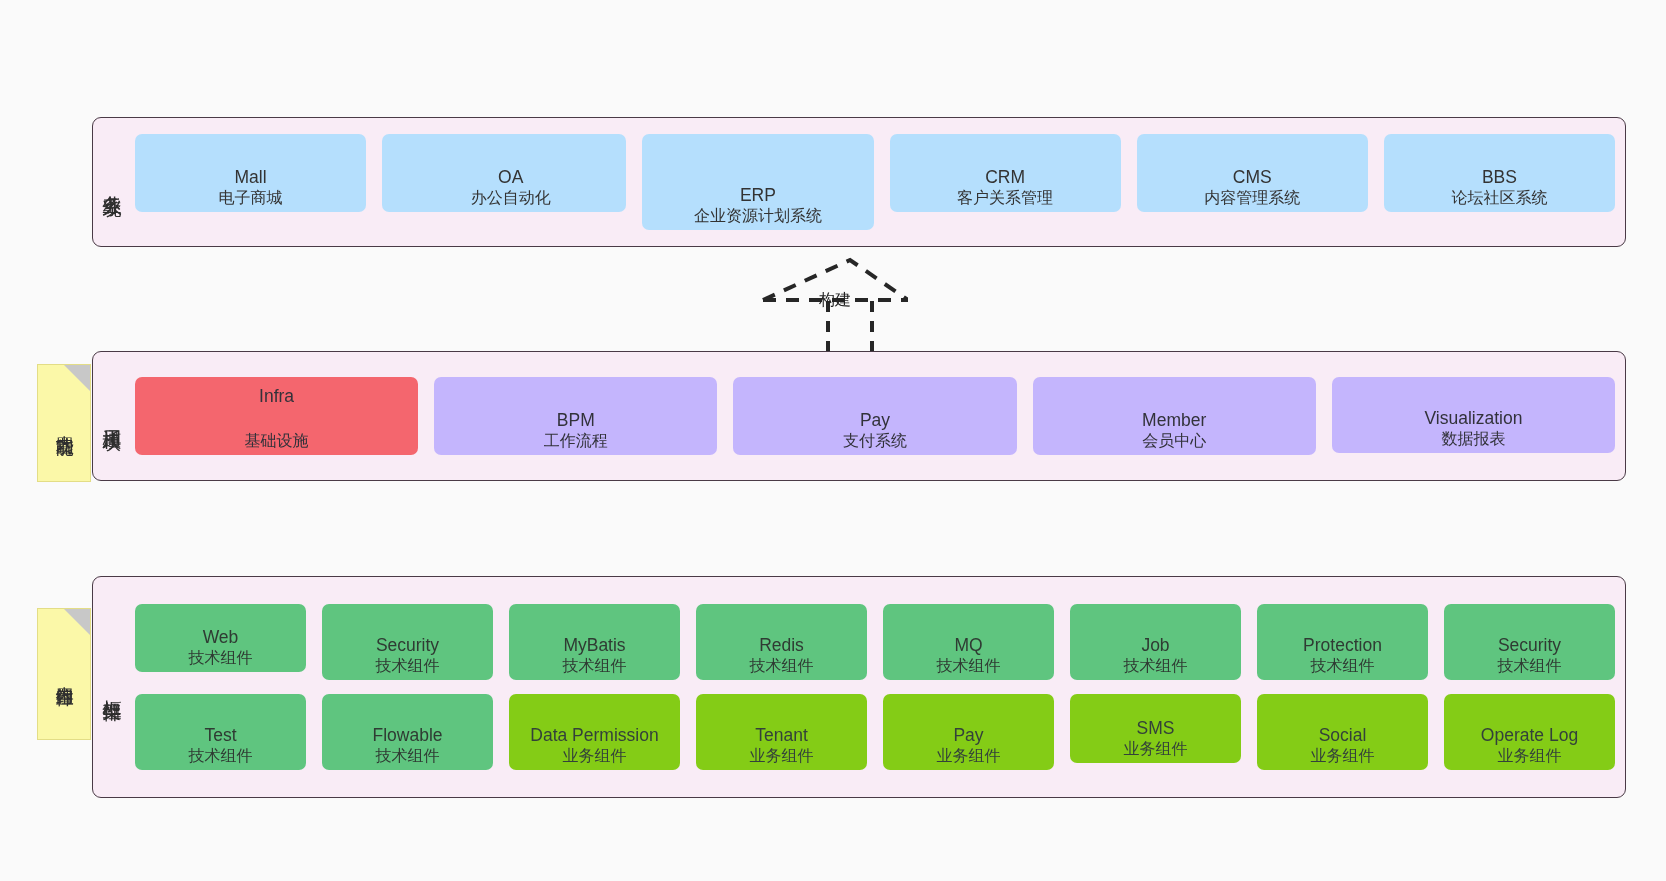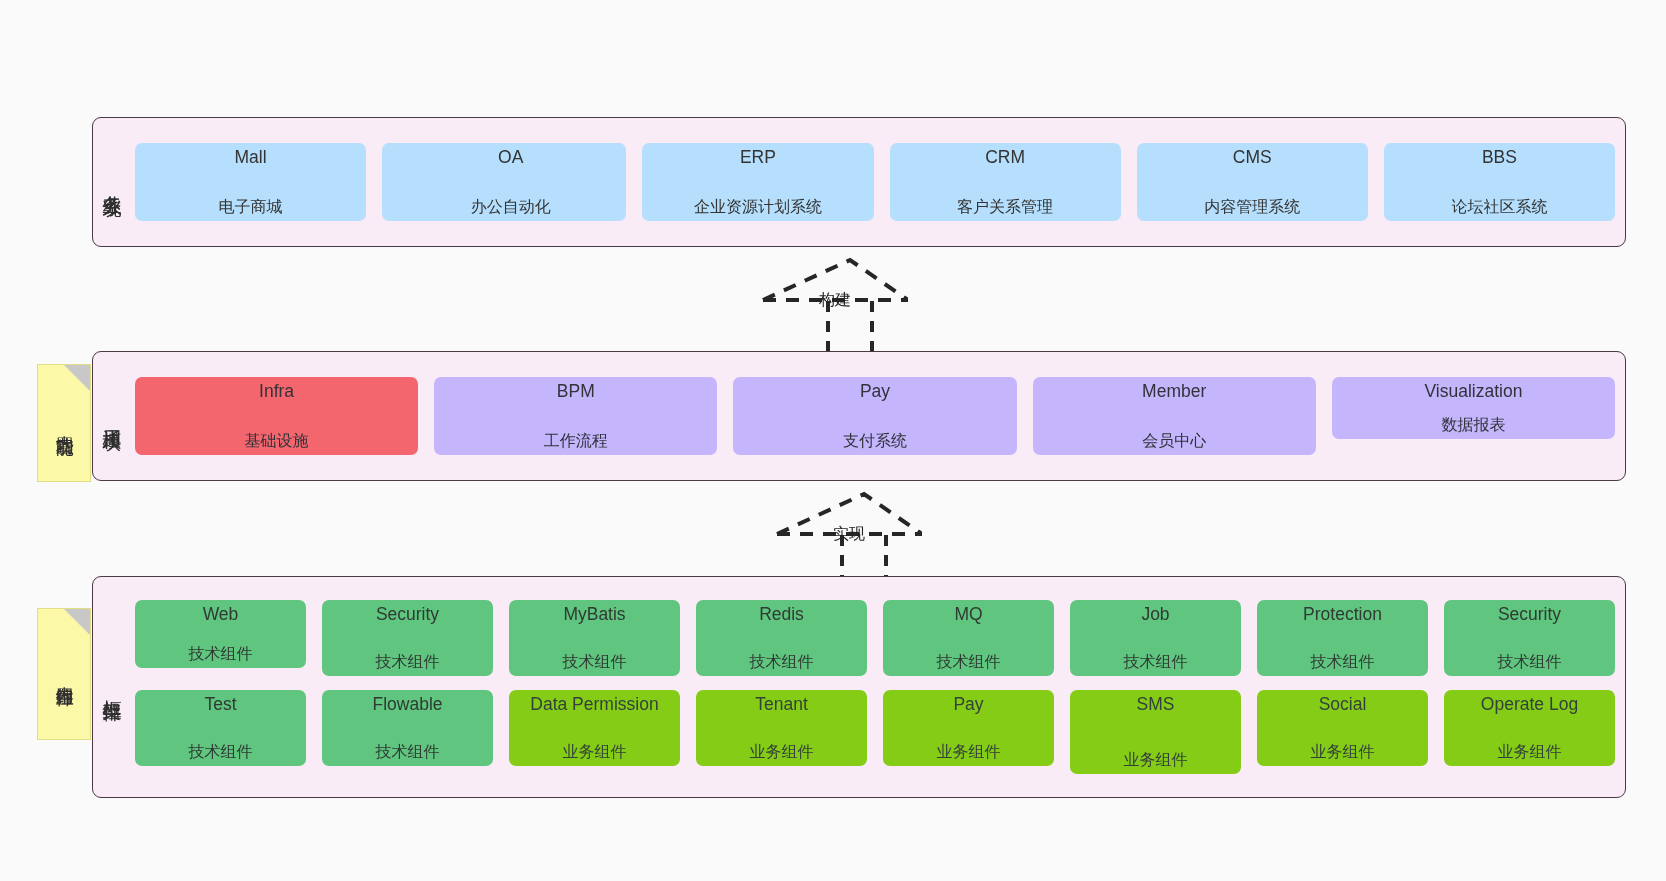--- a/index.html
+++ b/index.html
@@ -50,21 +50,21 @@
     display:flex;
     gap:16px;
     align-items:stretch;
   }
   .cell{
     flex:1 1 0;
     border-radius:7px;
     display:flex;
     flex-direction:column;
     align-items:center;
-    justify-content:space-between;
+    justify-content:flex-end;
     text-align:center;
     line-height:1.22;
     box-sizing:border-box;
     padding:4px 6px;
   }
   .cell .t1{font-size:17.5px;}
   .cell .t2{font-size:16px;}
 
   
   .c-blue{background:#b5dffd;color:#333;}
@@ -120,21 +120,21 @@
     <div class="layer-body">
       <div class="row" id="biz-row">
           <div class="cell c-blue" style="height: 78px;">
             <div class="t1">Mall</div>
             <div class="t2">电子商城</div>
           </div>
           <div class="cell c-blue" style="height: 78px; padding-left: 19px;">
             <div class="t1">OA</div>
             <div class="t2">办公自动化</div>
           </div>
-          <div class="cell c-blue" style="height: 78px;">
+          <div class="cell c-blue" style="height: 96px;">
             <div class="t1">ERP</div>
             <div class="t2">企业资源计划系统</div>
           </div>
           <div class="cell c-blue" style="height: 78px;">
             <div class="t1">CRM</div>
             <div class="t2">客户关系管理</div>
           </div>
           <div class="cell c-blue" style="height: 78px;">
             <div class="t1">CMS</div>
             <div class="t2">内容管理系统</div>
@@ -172,41 +172,32 @@
             <div class="t2">工作流程</div>
           </div>
           <div class="cell c-pink" style="height: 78px;">
             <div class="t1">Pay</div>
             <div class="t2">支付系统</div>
           </div>
           <div class="cell c-pink" style="height: 78px;">
             <div class="t1">Member</div>
             <div class="t2">会员中心</div>
           </div>
-          <div class="cell c-pink" style="height: 62px;">
+          <div class="cell c-pink" style="height: 76px;">
             <div class="t1">Visualization</div>
             <div class="t2">数据报表</div>
           </div>
         </div>
     </div>
   </div>
   <div class="note" style="left:37px;top:364px;width:54px;height:118px;">
     <span class="fold"></span>
     <span>内置功能</span>
   </div>
 
-  <div class="arrow" style="left:772px;top:490px;width:150px;height:96px;">
-    <svg width="150" height="96" viewBox="0 0 150 96">
-      <line x1="70" y1="96" x2="70" y2="44" stroke="#262626" stroke-width="4" stroke-dasharray="11,9" fill="none"></line>
-      <line x1="114" y1="96" x2="114" y2="44" stroke="#262626" stroke-width="4" stroke-dasharray="11,9" fill="none"></line>
-      <path d="M 5 44 L 92 4 L 150 44" stroke="#262626" stroke-width="4" stroke-dasharray="13,10" fill="none" stroke-linejoin="miter"></path>
-      <line x1="5" y1="44" x2="150" y2="44" stroke="#262626" stroke-width="4" stroke-dasharray="13,10" fill="none"></line>
-    </svg>
-    <div class="arrow-label" style="left:61px;top:34px;">实现</div>
-  </div>
 
   <div class="layer" style="left:92px;top:576px;width:1534px;height:222px;">
     <div class="layer-title">框架组件</div>
     <div class="layer-body">
       <div class="row" id="fw-row1">
           <div class="cell c-green" style="height: 68px;">
             <div class="t1">Web</div>
             <div class="t2">技术组件</div>
           </div>
           <div class="cell c-green" style="height: 76px;">
@@ -252,21 +243,21 @@
             <div class="t2">业务组件</div>
           </div>
           <div class="cell c-lgreen" style="height: 76px;">
             <div class="t1">Tenant</div>
             <div class="t2">业务组件</div>
           </div>
           <div class="cell c-lgreen" style="height: 76px;">
             <div class="t1">Pay</div>
             <div class="t2">业务组件</div>
           </div>
-          <div class="cell c-lgreen" style="height: 84px;">
+          <div class="cell c-lgreen" style="height: 69px;">
             <div class="t1">SMS</div>
             <div class="t2">业务组件</div>
           </div>
           <div class="cell c-lgreen" style="height: 76px;">
             <div class="t1">Social</div>
             <div class="t2">业务组件</div>
           </div>
           <div class="cell c-lgreen" style="height: 76px;">
             <div class="t1">Operate Log</div>
             <div class="t2">业务组件</div>

